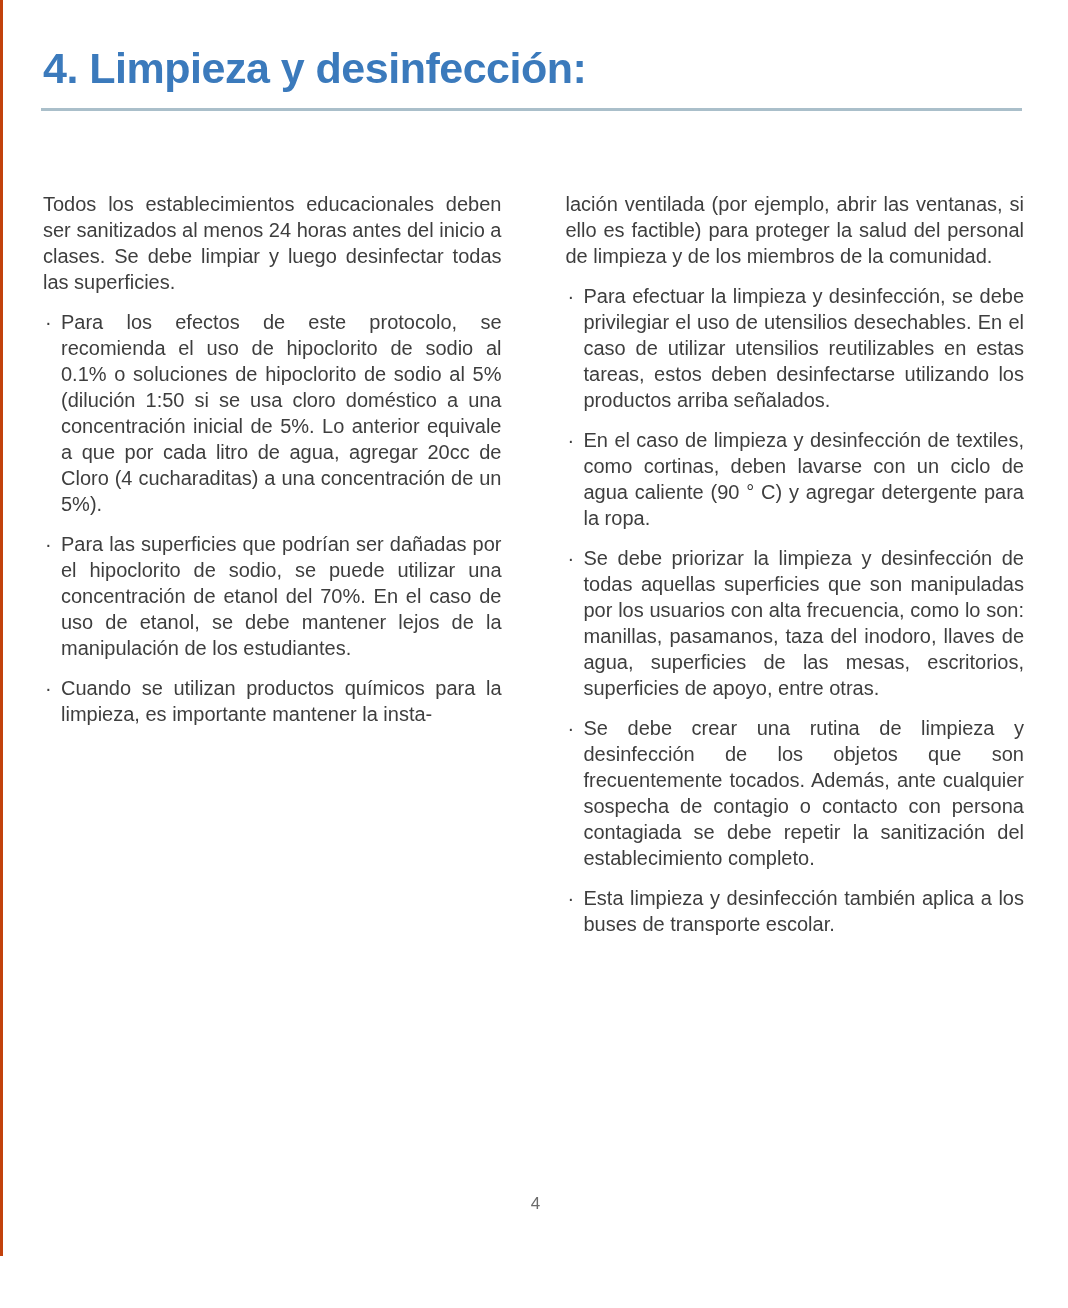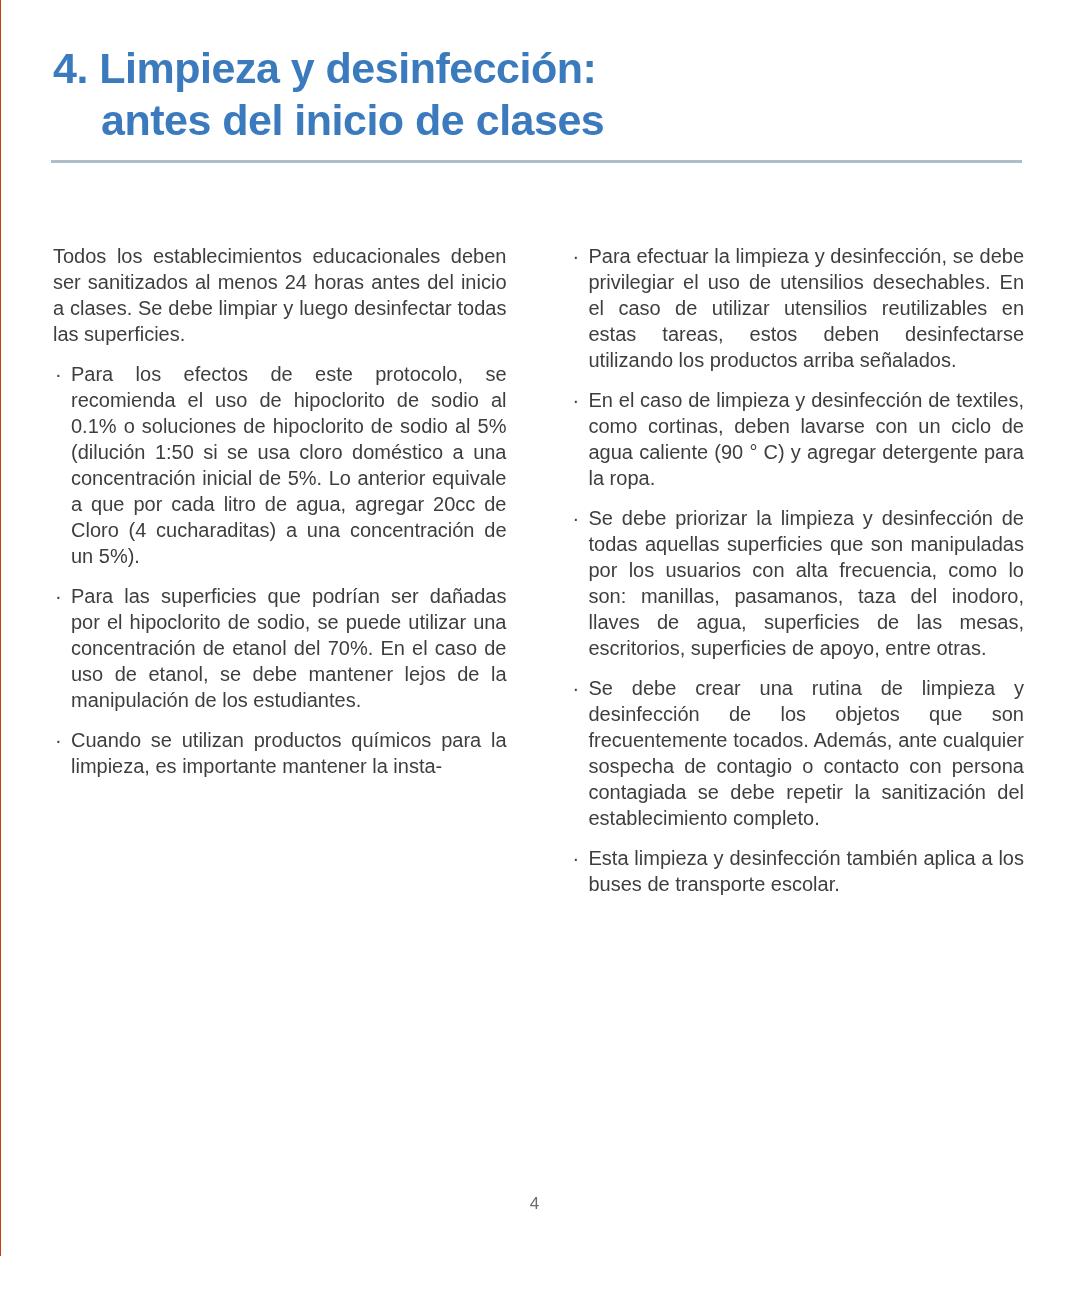--- a/index.html
+++ b/index.html
@@ -19,23 +19,22 @@
     height: 1308px;
     font-family: "Liberation Sans", "DejaVu Sans", sans-serif;
     color: var(--text-color);
     overflow: hidden;
   }
   .page {
     position: relative;
     width: 1068px;
     height: 1256px;
     background: #ffffff;
-    border-left: 1px solid #c2410c;
+    border-left: 3px solid #c2410c;
     padding-top: 42px;
-    padding-left: 12px;
   }
   .title {
     color: var(--accent-color);
     font-weight: 700;
     font-size: 43px;
     line-height: 52px;
     letter-spacing: -0.5px;
     padding-left: 40px;
     padding-right: 40px;
   }
@@ -85,33 +84,33 @@
     color: var(--muted-color);
   }
 </style>
 </head>
 <body>
 
 <div class="page">
 
   <div class="title">
     <div class="title-line1">4. Limpieza y desinfección:</div>
-    <div class="title-line2">antes del inicio de clases</div>
   </div>
 
   <div class="rule"></div>
 
   <div class="columns">
     <div class="col" id="col-left">
         <p class="para plain">Todos los establecimientos educacionales deben ser sanitizados al menos 24 horas antes del inicio a clases. Se debe limpiar y luego desinfectar todas las superficies.</p>
         <p class="para bullet"><span class="marker">·</span>Para los efectos de este protocolo, se recomienda el uso de hipoclorito de sodio al 0.1% o soluciones de hipoclorito de sodio al 5% (dilución 1:50 si se usa cloro doméstico a una concentración inicial de 5%. Lo anterior equivale a que por cada litro de agua, agregar 20cc de Cloro (4 cucharaditas) a una concentración de un 5%).</p>
         <p class="para bullet"><span class="marker">·</span>Para las superficies que podrían ser dañadas por el hipoclorito de sodio, se puede utilizar una concentración de etanol del 70%. En el caso de uso de etanol, se debe mantener lejos de la manipulación de los estudiantes.</p>
         <p class="para bullet"><span class="marker">·</span>Cuando se utilizan productos químicos para la limpieza, es importante mantener la insta-</p>
       </div>
     <div class="col" id="col-right">
+        <p class="para plain">lación ventilada (por ejemplo, abrir las ventanas, si ello es factible) para proteger la salud del personal de limpieza y de los miembros de la comunidad.</p>
         <p class="para bullet"><span class="marker">·</span>Para efectuar la limpieza y desinfección, se debe privilegiar el uso de utensilios desechables. En el caso de utilizar utensilios reutilizables en estas tareas, estos deben desinfectarse utilizando los productos arriba señalados.</p>
         <p class="para bullet"><span class="marker">·</span>En el caso de limpieza y desinfección de textiles, como cortinas, deben lavarse con un ciclo de agua caliente (90 ° C) y agregar detergente para la ropa.</p>
         <p class="para bullet"><span class="marker">·</span>Se debe priorizar la limpieza y desinfección de todas aquellas superficies que son manipuladas por los usuarios con alta frecuencia, como lo son: manillas, pasamanos, taza del inodoro, llaves de agua, superficies de las mesas, escritorios, superficies de apoyo, entre otras.</p>
         <p class="para bullet"><span class="marker">·</span>Se debe crear una rutina de limpieza y desinfección de los objetos que son frecuentemente tocados. Además, ante cualquier sospecha de contagio o contacto con persona contagiada se debe repetir la sanitización del establecimiento completo.</p>
         <p class="para bullet"><span class="marker">·</span>Esta limpieza y desinfección también aplica a los buses de transporte escolar.</p>
       </div>
   </div>
 
   <div class="page-footer">4</div>
 

